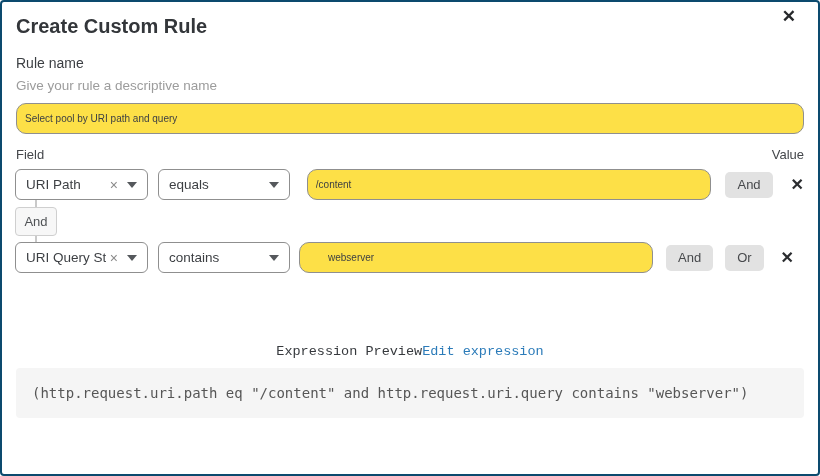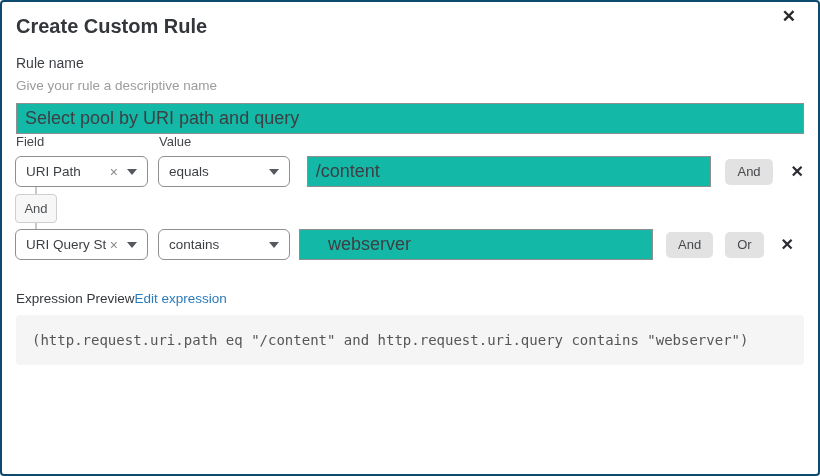--- a/index.html
+++ b/index.html
@@ -23,28 +23,28 @@
   }
   .close-btn {
     position: absolute; top: 6px; right: 22px;
     background: none; border: none; cursor: pointer;
     font-size: 17px; font-weight: 700; color: #26282b; line-height: 1;
     font-family: "Liberation Sans", sans-serif;
   }
   .field-label { margin-top: 16px; font-size: 14px; color: #3c3f43; line-height: 17px; }
   .hint { margin-top: 5px; font-size: 13.5px; color: #9c9c9c; line-height: 17px; }
   .text-input {
-    height: 31px; border: 1px solid #8f8f8f; border-radius: 0;
+    height: 31px; border: 1px solid #8f8f8f; border-radius: 10px;
     font-family: "Liberation Sans", sans-serif;
-    font-size: 18px; color: #3c3f43; padding: 0 8px; background: #14b8a6;
+    font-size: 10px; color: #3c3f43; padding: 0 8px; background: #fde047;
     outline: none;
   }
   .name-input { margin-top: 9px; width: 100%; display: block; }
   .match-heading { margin-top: 44px; font-size: 14.5px; font-weight: 700; color: #33363a; line-height: 18px; }
-  .col-labels { display: flex; font-size: 13px; color: #44474b; line-height: 16px; }
+  .col-labels { display: flex; margin-top: 13px; font-size: 13px; color: #44474b; line-height: 16px; justify-content: space-between; }
   .col-field { width: 143px; }
   .col-op { width: 141px; }
   .cond-row { display: flex; align-items: center; margin-top: 6px; height: 31px; }
   .select {
     display: flex; align-items: center;
     height: 31px; border: 1px solid #8f8f8f; border-radius: 6px;
     background: #fff; padding: 0 10px; cursor: pointer;
     font-size: 13.5px; color: #3c3f43;
   }
   .select .sel-text { flex: 1; white-space: nowrap; overflow: hidden; }
@@ -73,21 +73,21 @@
   }
   .connector-zone { position: relative; height: 42px; }
   .connector-line { position: absolute; left: 19px; top: 0; bottom: 0; width: 2px; background: #c9c9c9; }
   .connector-badge {
     position: absolute; left: -1px; top: 7px;
     width: 42px; height: 29px;
     background: #f7f7f7; border: 1px solid #cfcfcf; border-radius: 4px;
     display: flex; align-items: center; justify-content: center;
     font-size: 13px; color: #4f5255;
   }
-  .expr-header { margin-top: 30px; display: flex; justify-content: flex-start; align-items: baseline; }
+  .expr-header { margin-top: 70px; display: flex; justify-content: center; align-items: baseline; font-family: Liberation Mono, monospace; }
   .expr-label { font-size: 13.5px; color: #36393d; line-height: 17px; }
   .expr-link { font-size: 13.5px; color: #2b7bb9; text-decoration: none; cursor: pointer; }
   .code-block {
     margin-top: 8px; height: 50px; width: 100%;
     background: #f5f5f5; border-radius: 4px;
     display: flex; align-items: center; padding: 0 16px;
     font-family: "DejaVu Sans Mono", monospace;
     font-size: 14px; color: #565656; white-space: pre; overflow: hidden;
   }
 </style>

